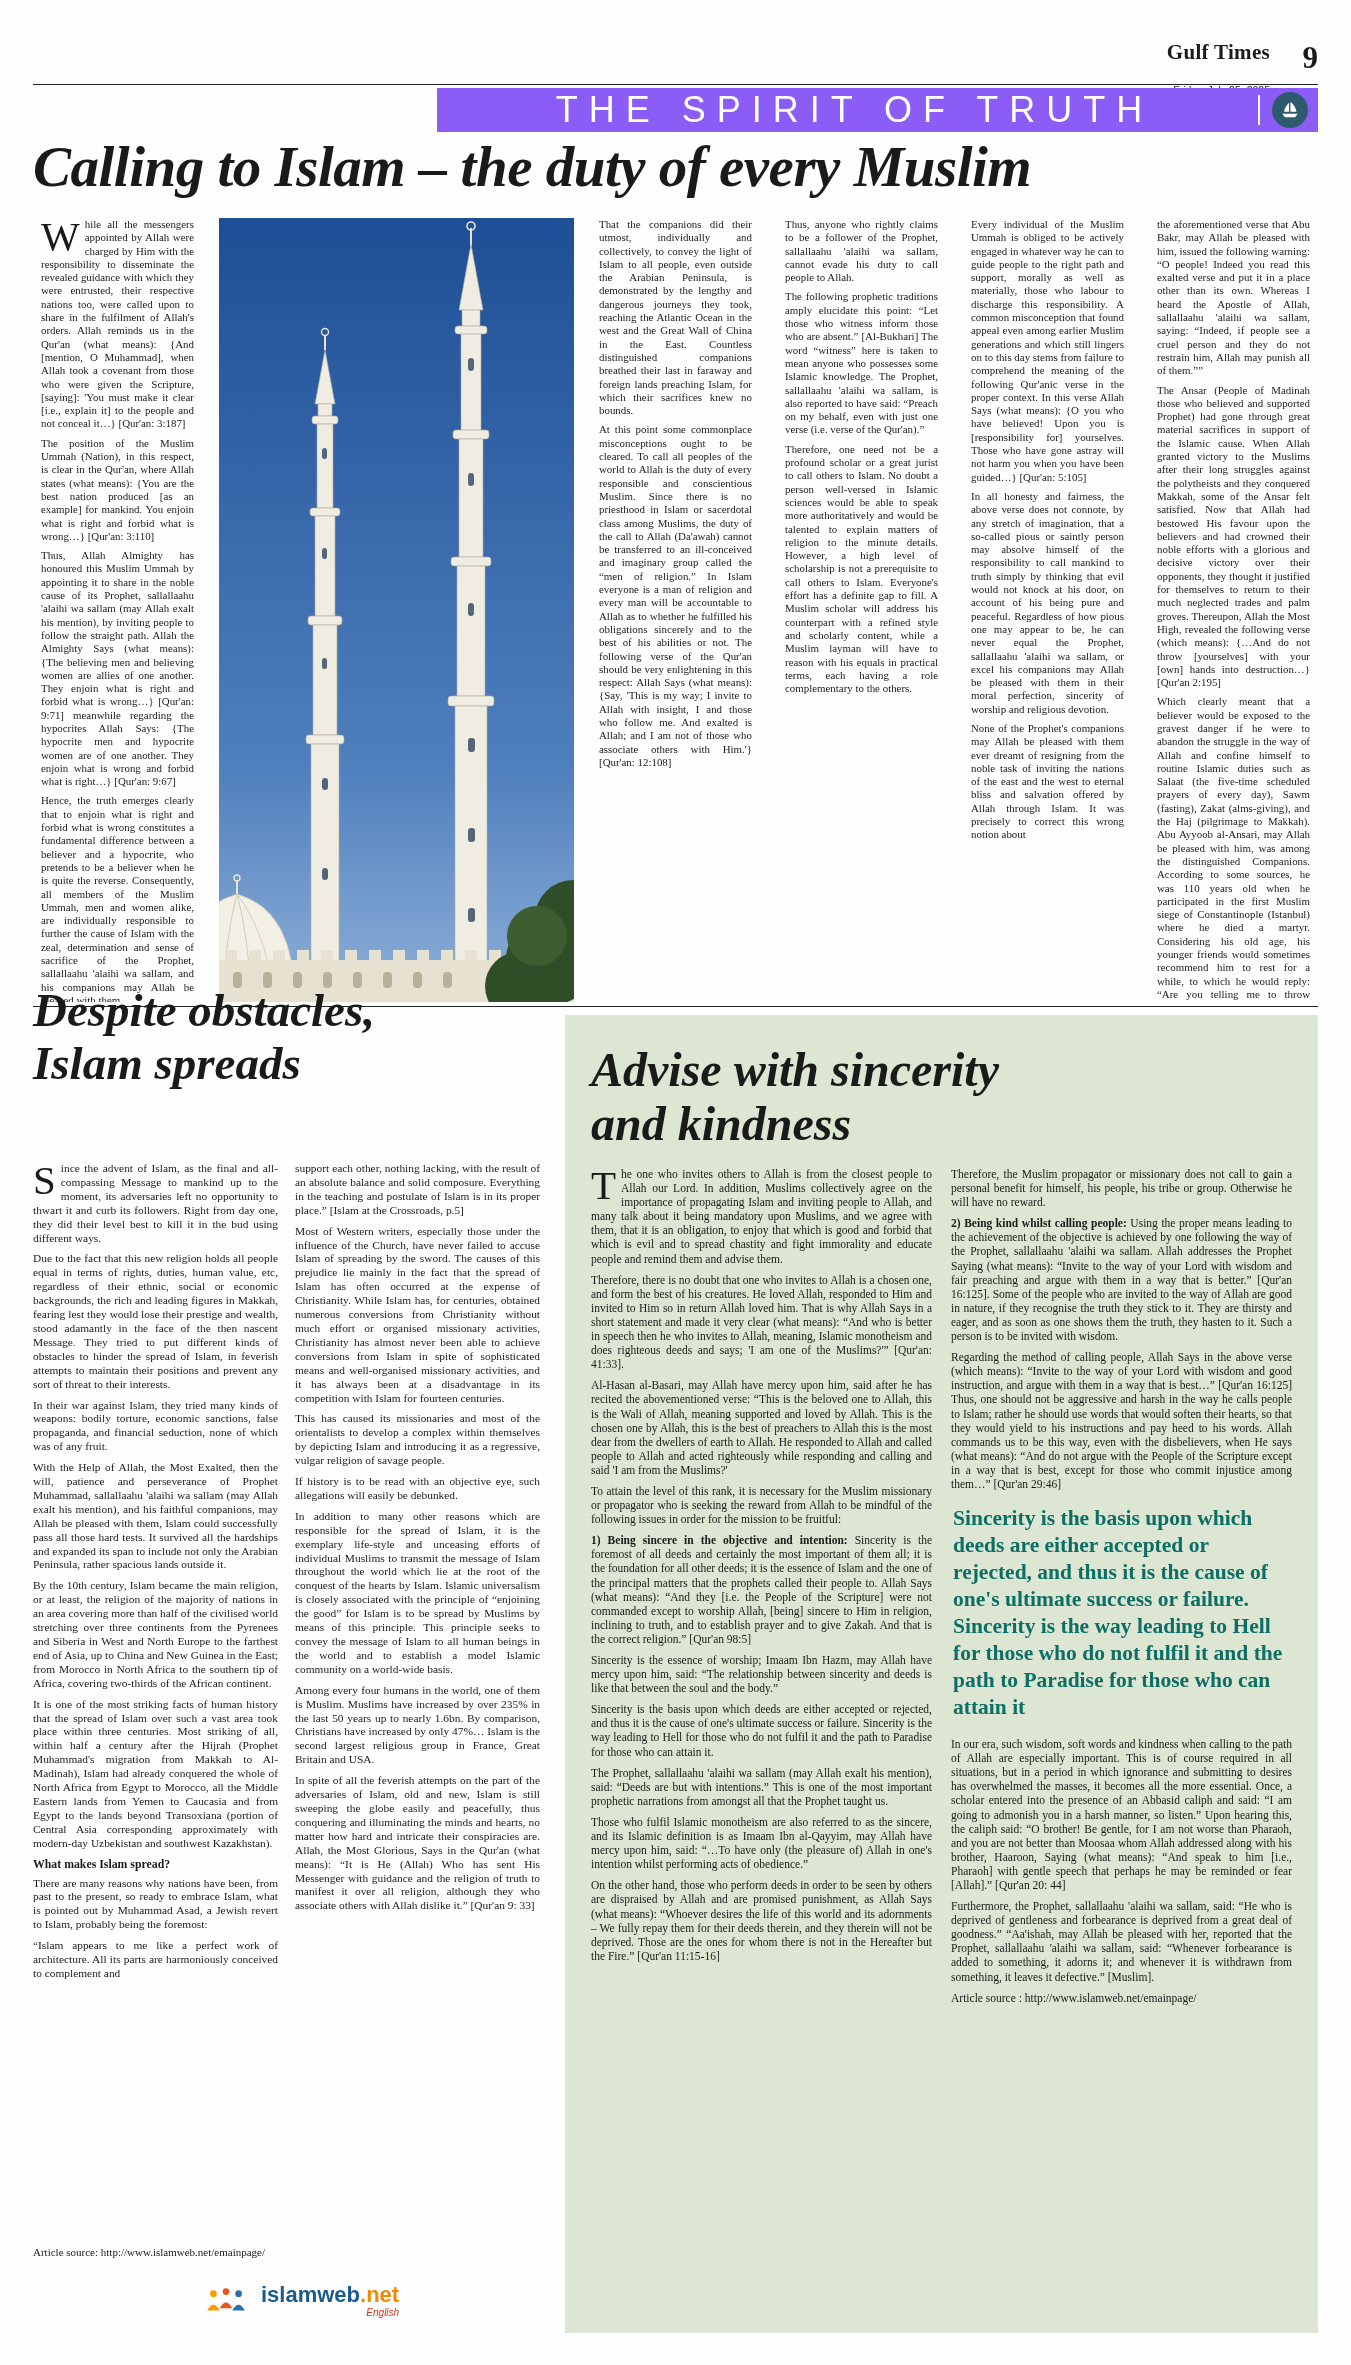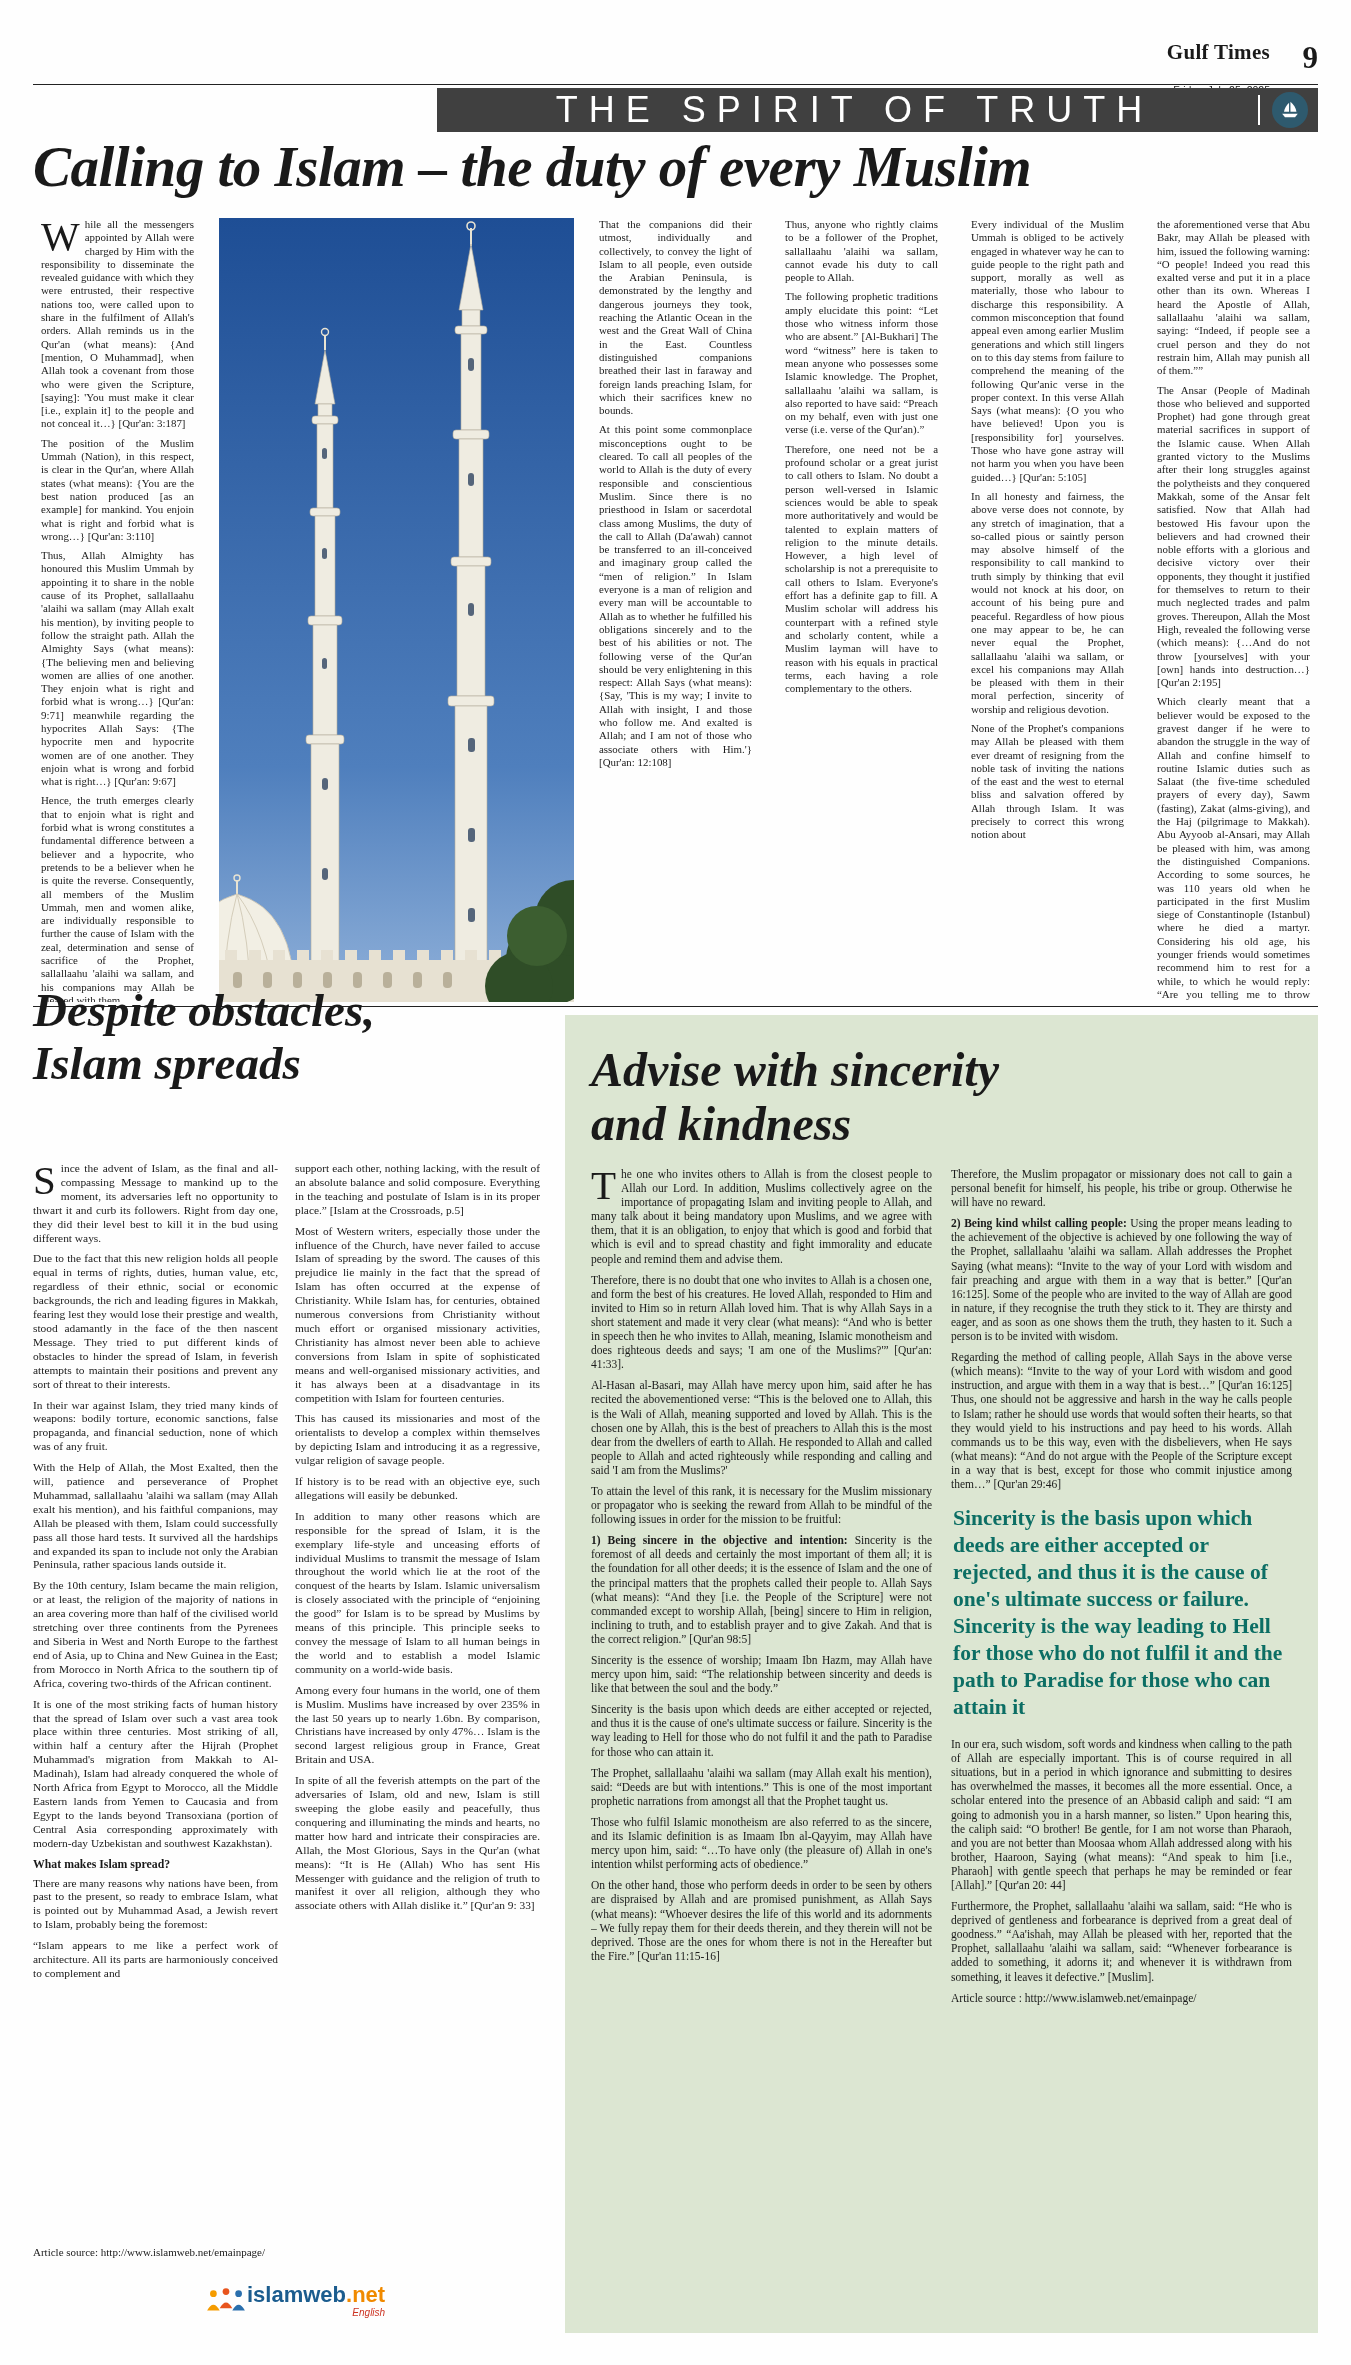--- a/index.html
+++ b/index.html
@@ -10,21 +10,21 @@
   
   .masthead { position:absolute; top:40px; left:1020px; width:250px; text-align:right; }
   .mh-name { font-size:21px; font-weight:bold; letter-spacing:.3px; }
   .mh-date { font-size:10.5px; font-family:"Liberation Sans", sans-serif; margin-top:19px; color:#222; }
   .pageno  { position:absolute; top:40px; left:1282px; width:36px; text-align:right;
              font-size:31px; font-weight:bold; }
   .toprule { position:absolute; left:33px; top:84px; width:1285px; height:1px; background:#222; }
 
   
   .banner { position:absolute; left:437px; top:88px; width:881px; height:44px;
-            background:#404040; display:flex; align-items:center; padding:0 10px 0 18px; }
+            background:#8b5cf6; display:flex; align-items:center; padding:0 10px 0 18px; }
   .banner-title { flex:1; text-align:center; color:#fff; font-family:"Liberation Sans", sans-serif;
                   font-size:36px; font-weight:200; letter-spacing:11px; white-space:nowrap; }
   .banner-sep { width:2px; height:30px; background:#fff; margin:0 12px 0 4px; flex:none; }
   .banner-circle { width:36px; height:36px; border-radius:50%; background:#2e5a6e; flex:none;
                    display:flex; align-items:center; justify-content:center; }
   .banner-circle svg { width:22px; height:22px; }
 
   
   .headline1 { position:absolute; left:33px; top:134px; width:1285px;
                font-size:57px; font-style:italic; font-weight:bold; letter-spacing:-.5px;
@@ -49,21 +49,21 @@
                font-size:47px; line-height:53px; font-style:italic; font-weight:bold; }
   .a2col { position:absolute; top:1162px; height:1078px; overflow:hidden;
            text-align:justify; font-size:11.4px; line-height:13.9px; }
   .a2col p { margin:0 0 7px; }
   .a2c1 { left:33px;  width:245px; }
   .a2c2 { left:295px; width:245px; }
   .subhead { font-weight:bold; font-size:11.8px; margin:2px 0 5px; text-align:left; }
   .a2src { position:absolute; left:33px; top:2246px; width:245px;
            font-size:11px; line-height:13.5px; }
   .iwlogo { position:absolute; left:205px; top:2284px; width:200px;
-            display:flex; align-items:center; gap:0; font-family:"Liberation Sans", sans-serif; }
+            display:flex; align-items:center; gap:14px; font-family:"Liberation Sans", sans-serif; }
   .iwtextwrap { line-height:1; }
   .iw1 { color:#1b5c8e; font-weight:bold; font-size:22px; }
   .iw2 { color:#f08a00; font-weight:bold; font-size:22px; }
   .iwtag { color:#cc3322; font-size:10px; font-style:italic; text-align:right; margin-top:2px; }
 
   
   .panel { position:absolute; left:565px; top:1015px; width:753px; height:1318px;
            background:#dce6d2; padding:24px 26px; }
   .headline3 { font-size:48px; line-height:54px; font-style:italic; font-weight:bold;
                margin:4px 0 16px; }

